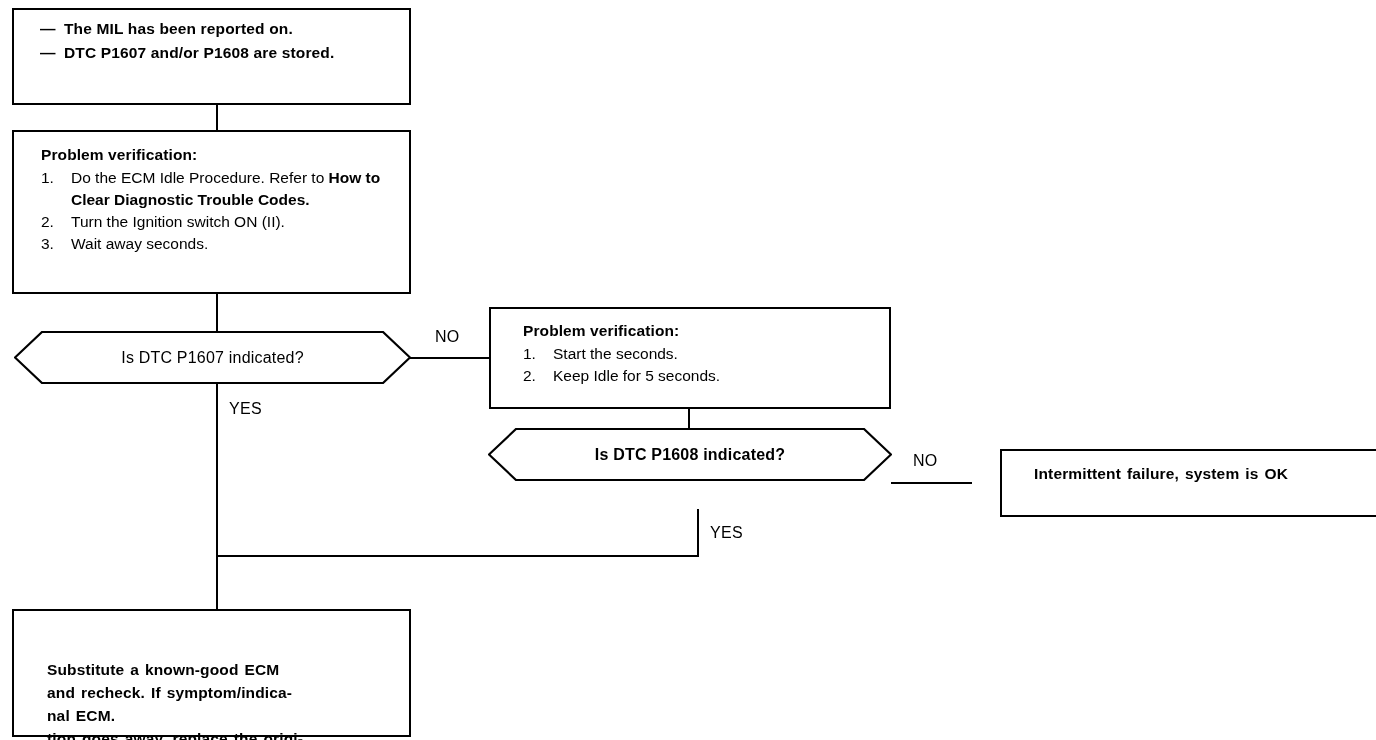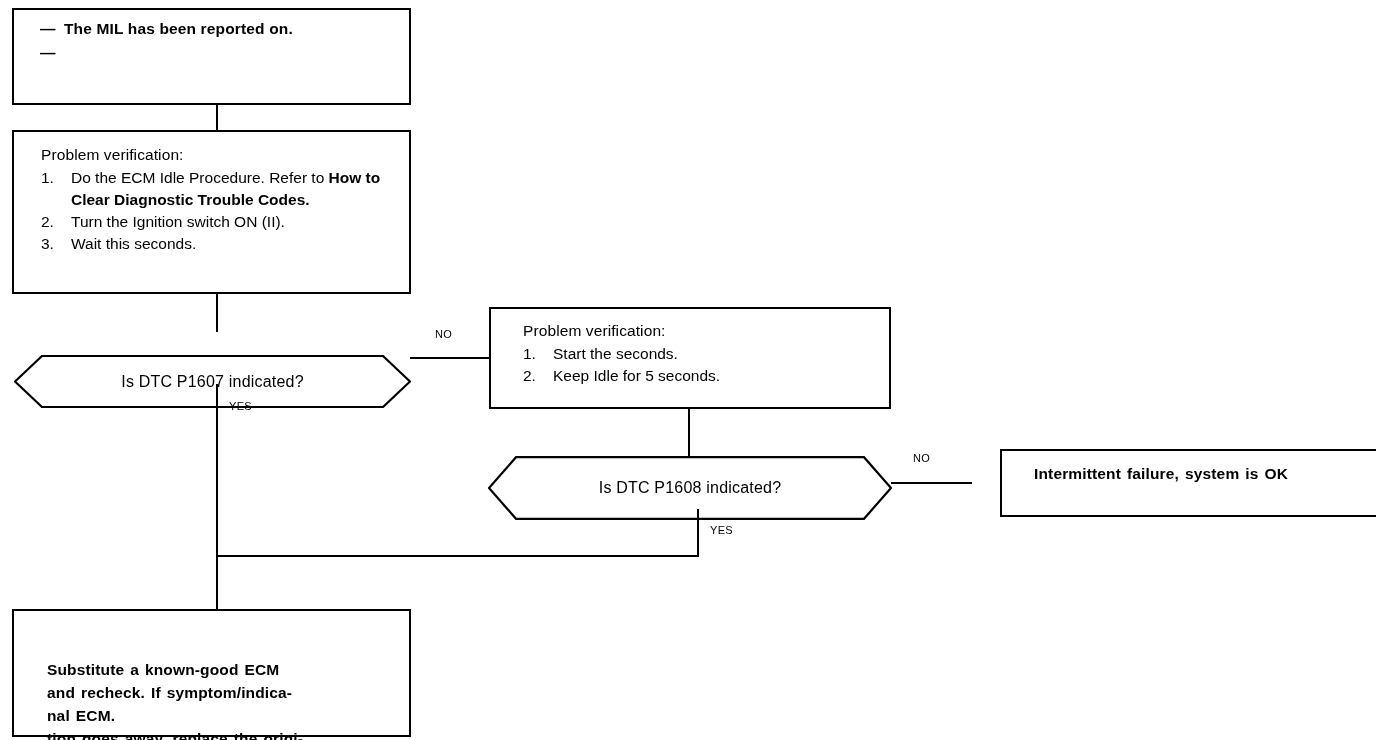--- a/index.html
+++ b/index.html
@@ -27,21 +27,21 @@
     font-size: 15.5px;
     line-height: 1.42;
   }
   .node-box .box-inner {
     padding: 9px 10px 8px 26px;
   }
 
   
   .bold { font-weight: bold; }
   .heading {
-    font-weight: normal;
+    font-weight: bold;
     letter-spacing: 0.1px;
   }
 
   
   .dash-list { }
   .dash-item {
     position: relative;
     padding-left: 24px;
     font-weight: bold;
     letter-spacing: 0.15px;
@@ -98,39 +98,40 @@
   .conn {
     position: absolute;
     background: #000000;
   }
   .conn-v { width: 2px; }
   .conn-h { height: 2px; }
 
   
   .branch-label {
     position: absolute;
-    font-size: 11px;
+    font-size: 16px;
     letter-spacing: 0.3px;
     white-space: nowrap;
   }
 </style>
 </head>
 <body>
 
 <div id="page">
 
   <div class="node-box" style="left:12px; top:8px; width:399px; height:97px;">
     <div class="box-inner" style="padding-top:8px;">
       <div class="dash-list">
         <div class="dash-item">
           <span class="dash-mark">—</span>
           <span>The MIL has been reported on.</span>
         </div>
         <div class="dash-item" style="margin-top:2px;">
           <span class="dash-mark">—</span>
+          <span>DTC P1607 and/or P1608 are stored.</span>
         </div>
       </div>
     </div>
   </div>
 
   <div class="conn conn-v" style="left:216px; top:105px; height:27px;"></div>
 
   <div class="node-box" style="left:12px; top:130px; width:399px; height:164px;">
     <div class="box-inner" style="padding-left:27px; padding-top:12px;">
       <div class="heading">Problem verification:</div>
@@ -138,29 +139,29 @@
         <div class="step">
           <span class="step-num">1.</span>
           <span><span>Do the ECM Idle Procedure. Refer to </span><span class="bold">How to Clear Diagnostic Trouble Codes.</span></span>
         </div>
         <div class="step">
           <span class="step-num">2.</span>
           <span>Turn the Ignition switch ON (II).</span>
         </div>
         <div class="step">
           <span class="step-num">3.</span>
-          <span>Wait this seconds.</span>
+          <span>Wait away seconds.</span>
         </div>
       </div>
     </div>
   </div>
 
   <div class="conn conn-v" style="left:216px; top:294px; height:38px;"></div>
 
-  <div class="decision" style="left:14px; top:331px; width:397px; height:53px;margin-top:24px;">
+  <div class="decision" style="left:14px; top:331px; width:397px; height:53px;">
     <svg class="hex-svg" viewBox="0 0 397 53" preserveAspectRatio="none">
       <polygon points="28,1 369,1 396,26.5 369,52 28,52 1,26.5" fill="#ffffff" stroke="#000000" stroke-width="2.2" stroke-linejoin="miter" vector-effect="non-scaling-stroke"></polygon>
     </svg>
     <span class="hex-label">Is DTC P1607 indicated?</span>
   </div>
 
   <div class="conn conn-h" style="left:410px; top:357px; width:81px;"></div>
   <div class="branch-label" style="left:435px; top:328px;">NO</div>
 
   <div class="conn conn-v" style="left:216px; top:384px; height:173px;"></div>
@@ -177,21 +178,21 @@
         <div class="step">
           <span class="step-num">2.</span>
           <span>Keep Idle for 5 seconds.</span>
         </div>
       </div>
     </div>
   </div>
 
   <div class="conn conn-v" style="left:688px; top:409px; height:48px;"></div>
 
-  <div class="decision" style="left:488px; top:456px; width:404px; height:64px;">
+  <div class="decision" style="left:488px; top:428px; width:404px; height:53px;font-weight:bold;">
     <svg class="hex-svg" viewBox="0 0 404 53" preserveAspectRatio="none">
       <polygon points="28,1 376,1 403,26.5 376,52 28,52 1,26.5" fill="#ffffff" stroke="#000000" stroke-width="2.2" stroke-linejoin="miter" vector-effect="non-scaling-stroke"></polygon>
     </svg>
     <span class="hex-label">Is DTC P1608 indicated?</span>
   </div>
 
   <div class="conn conn-h" style="left:891px; top:482px; width:81px;"></div>
   <div class="branch-label" style="left:913px; top:452px;">NO</div>
 
   <div class="conn conn-v" style="left:697px; top:509px; height:48px;"></div>

